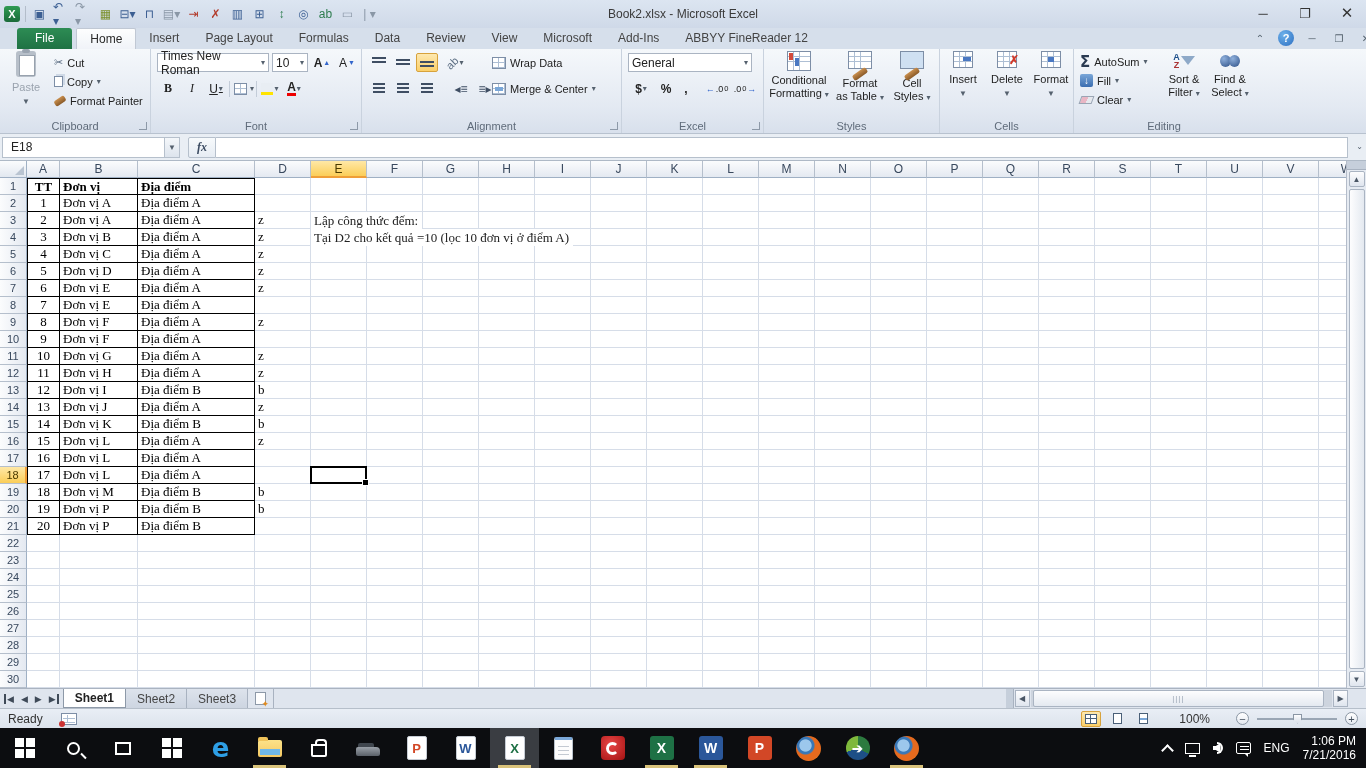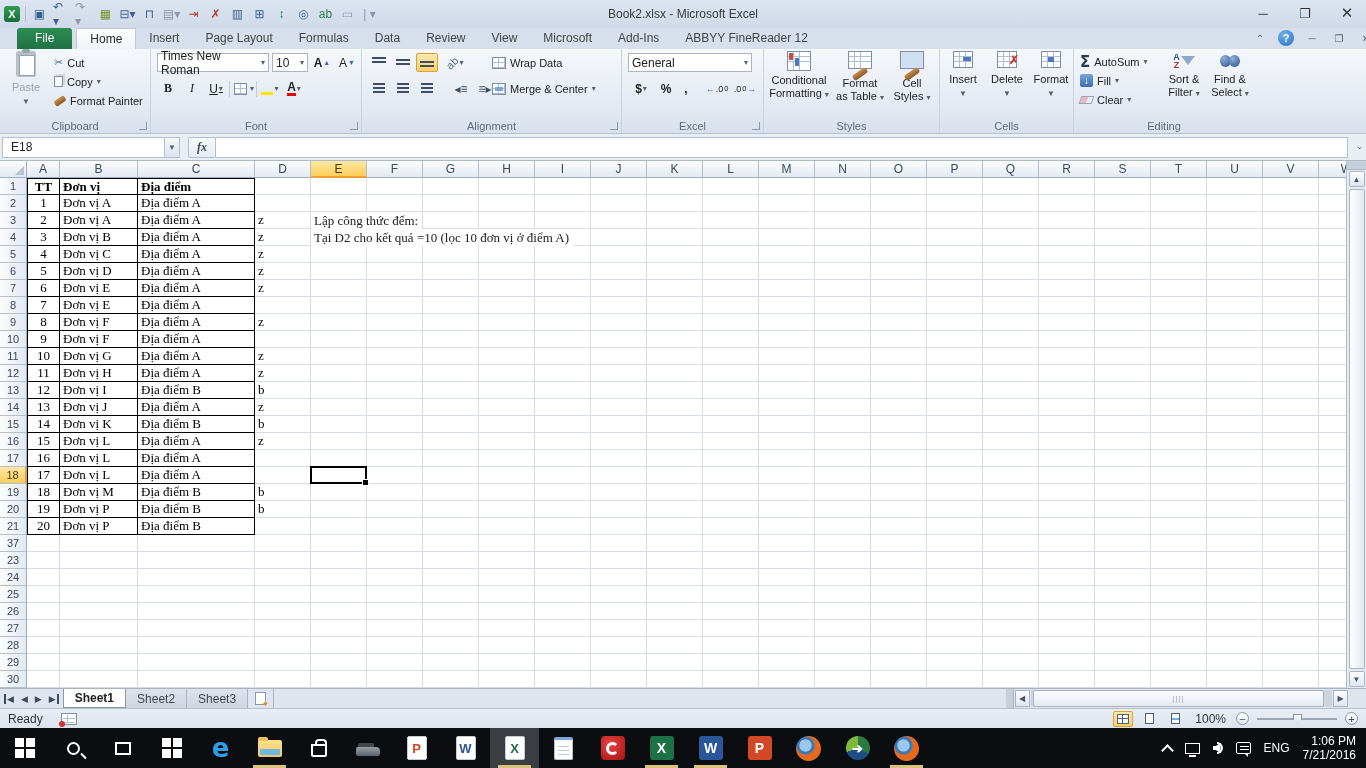--- a/index.html
+++ b/index.html
@@ -469,21 +469,21 @@
         <div class="rowhdr" style="top: 187px;">12</div>
         <div class="rowhdr" style="top: 204px;">13</div>
         <div class="rowhdr" style="top: 221px;">14</div>
         <div class="rowhdr" style="top: 238px;">15</div>
         <div class="rowhdr" style="top: 255px;">16</div>
         <div class="rowhdr" style="top: 272px;">17</div>
         <div class="rowhdr sel" style="top: 289px;">18</div>
         <div class="rowhdr" style="top: 306px;">19</div>
         <div class="rowhdr" style="top: 323px;">20</div>
         <div class="rowhdr" style="top: 340px;">21</div>
-        <div class="rowhdr" style="top: 357px;">37</div>
+        <div class="rowhdr" style="top: 357px;">22</div>
         <div class="rowhdr" style="top: 374px;">23</div>
         <div class="rowhdr" style="top: 391px;">24</div>
         <div class="rowhdr" style="top: 408px;">25</div>
         <div class="rowhdr" style="top: 425px;">26</div>
         <div class="rowhdr" style="top: 442px;">27</div>
         <div class="rowhdr" style="top: 459px;">28</div>
         <div class="rowhdr" style="top: 476px;">29</div>
         <div class="rowhdr" style="top: 493px;">30</div>
       </div>
     <div id="cells" style="position:absolute;left:27px;top:17px;width:1319px;bottom:0;overflow:hidden">
@@ -1220,21 +1220,21 @@
     <div class="sb-right">
       <span class="view-b on">
           <span class="vb-ic"></span>
         </span>
       <span class="view-b">
           <span class="vb-pg"></span>
         </span>
       <span class="view-b">
           <span class="vb-pg" style="background:linear-gradient(#fff 0 4px,#7aa7d8 4px 6px,#fff 6px)"></span>
         </span>
-      <span style="margin:0 4px">100%</span>
+      <span style="margin:0 20px">100%</span>
       <span class="zpm">−</span>
       <span class="zoomtrack">
           <i></i>
           <span class="zthumb"></span>
         </span>
       <span class="zpm">+</span>
     </div>
   </div>
 
   <div class="taskbar">

